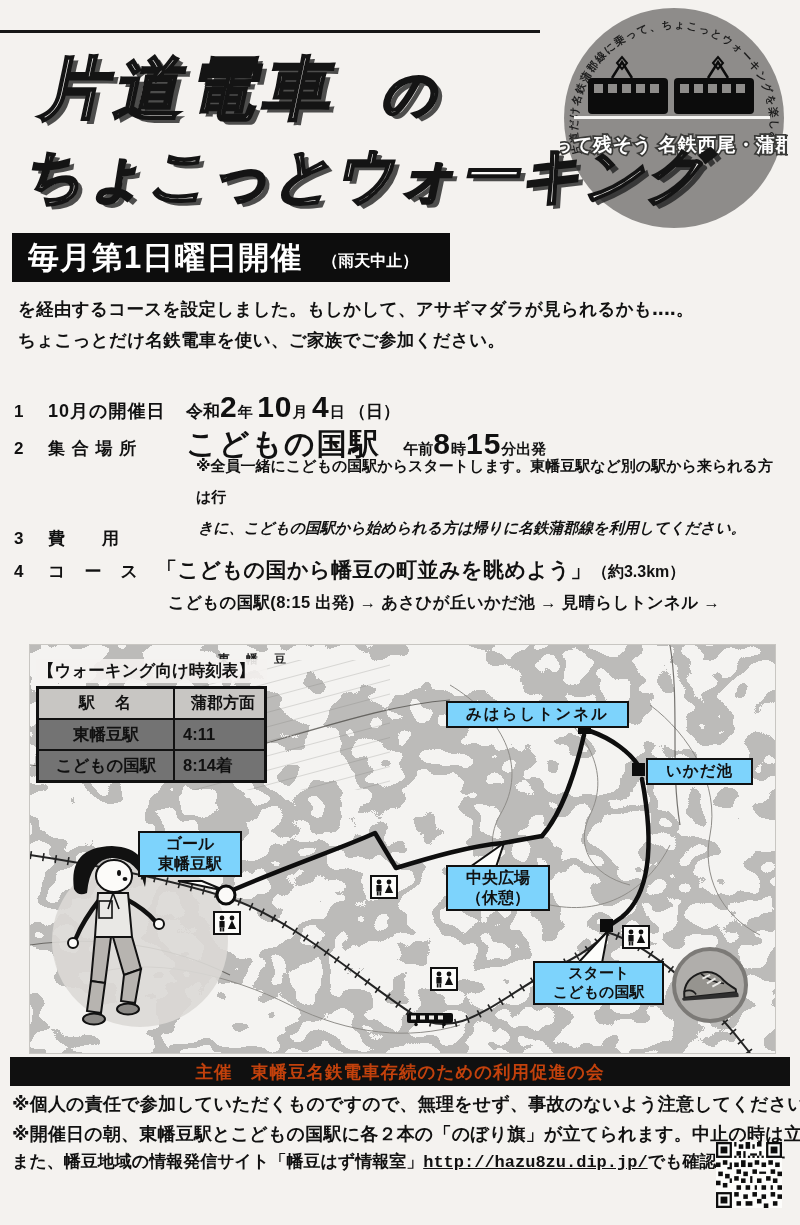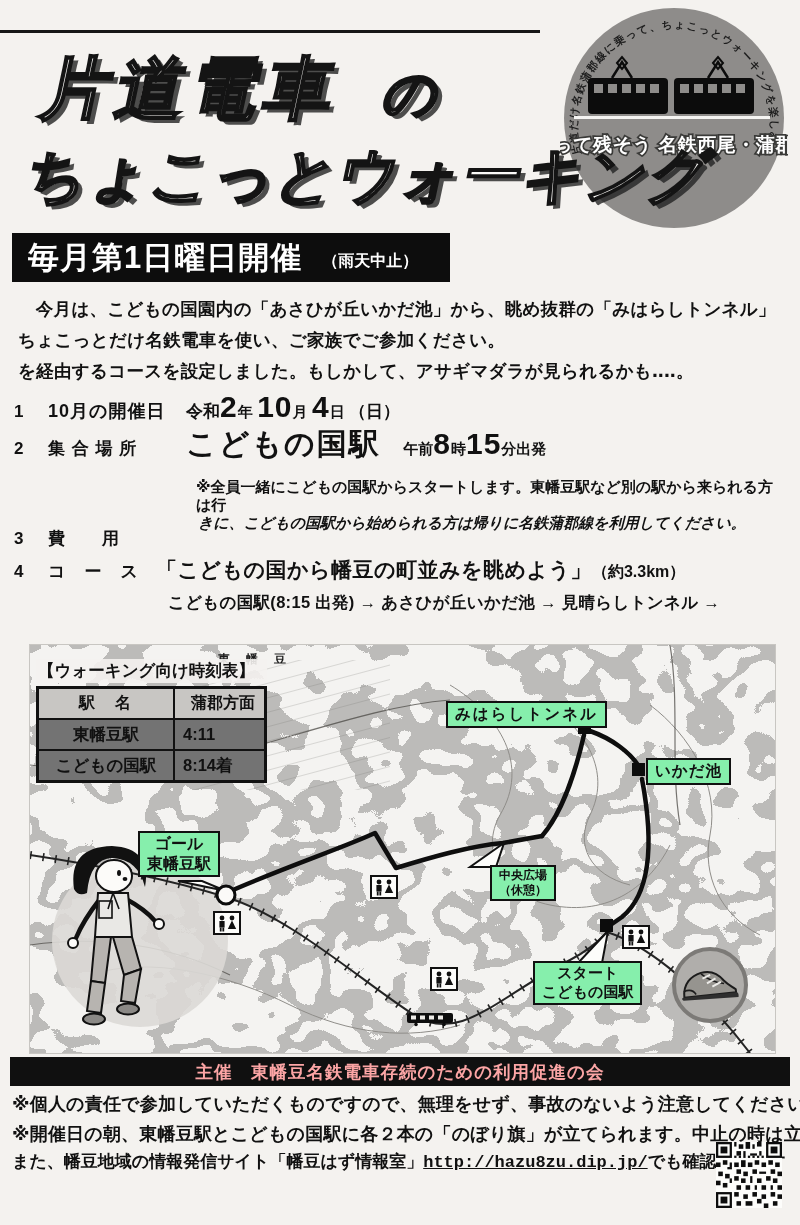--- a/index.html
+++ b/index.html
@@ -33,59 +33,59 @@
 
   
   .row{left:14px;display:flex;align-items:baseline;white-space:nowrap;}
   .row .no{width:34px;font-size:17px;font-weight:600;}
   .row .lbl{width:138px;font-size:18px;font-weight:600;letter-spacing:1px;}
   .row .lbl.wide{font-size:17px;}
   .n-md{font-size:17px;font-weight:600;}
   .n-sm{font-size:15px;font-weight:600;}
   .n-lg{font-size:30px;font-weight:700;letter-spacing:1px;}
   .station{font-size:30px;font-weight:800;letter-spacing:2px;margin-right:18px;}
-  .note2col{left:196px;top:478px;width:585px;font-size:15px;line-height:18px;font-weight:600;}
+  .note2col{left:196px;top:450px;width:585px;font-size:15px;line-height:31px;font-weight:600;}
   .note2col .l2{padding-left:2px;font-style:italic;}
   .course-title{font-size:21px;font-weight:800;letter-spacing:.5px;}
   .course-dist{font-size:16px;font-weight:600;}
   .course-line{left:168px;font-size:16.5px;font-weight:600;letter-spacing:.3px;white-space:nowrap;}
 
   
   .map{left:30px;top:645px;width:745px;height:408px;background:#edebe7;overflow:hidden;outline:1px solid #c8c6c2;}
   .map-tex{position:absolute;left:0;top:0;}
   .map-overlay{position:absolute;left:0;top:0;z-index:3;}
   .area-label{position:absolute;left:188px;top:6px;font-size:12px;font-weight:700;letter-spacing:16px;color:#1c1c1c;z-index:4;}
 
   .tt-box{position:absolute;left:6px;top:14px;z-index:6;}
   .tt-title{font-size:16.5px;font-weight:800;background:rgba(244,242,239,.9);padding:1px 2px;}
   table.tt{border-collapse:collapse;background:#737373;margin-top:3px;}
   table.tt td{border:2px solid #111;font-weight:700;text-align:center;}
   table.tt .hd{background:#c8c6c3;font-size:16px;letter-spacing:2px;}
   table.tt td{width:132px;height:27px;font-size:16.5px;}
   table.tt td.tcol{width:80px;text-align:left;padding-left:8px;letter-spacing:0;}
   table.tt{border:3px solid #111;}
 
-  .map-label{position:absolute;background:#86efac;border:2px solid #111;font-weight:800;
-    text-align:center;z-index:6;padding:1px 7px;white-space:nowrap;}
+  .map-label{position:absolute;background:#7dd3fc;border:2px solid #111;font-weight:800;
+    text-align:center;z-index:6;padding:1px 18px;white-space:nowrap;}
   .map-label .sm{display:block;line-height:1.25;}
   .lbl-tunnel{left:416px;top:56px;font-size:15.5px;letter-spacing:2px;}
   .lbl-pond{left:616px;top:113px;font-size:15.5px;letter-spacing:1px;}
   .lbl-goal{left:108px;top:186px;font-size:16px;line-height:1.35;}
-  .lbl-plaza{left:416px;top:220px;font-size:12px;line-height:1.35;margin-left:44px;}
+  .lbl-plaza{left:416px;top:220px;font-size:16px;line-height:1.35;}
   .lbl-start{left:503px;top:316px;font-size:15px;line-height:1.4;}
 
   .girl-halo{position:absolute;left:22px;top:210px;width:176px;height:172px;border-radius:50%;
     background:#dbd9d6;opacity:.9;z-index:2;}
   .girl{position:absolute;left:28px;top:198px;z-index:5;}
   .shoe-badge{position:absolute;left:640px;top:300px;z-index:5;}
   .restroom{position:absolute;z-index:5;}
   .train-icon{position:absolute;left:376px;top:366px;z-index:5;}
 
   
-  .org-banner{left:10px;top:1057px;width:780px;height:29px;background:#101010;color:#fca5a5;
+  .org-banner{left:10px;top:1057px;width:780px;height:29px;background:#101010;color:#c2410c;
     display:flex;align-items:center;justify-content:center;font-size:17.5px;font-weight:700;letter-spacing:1px;}
   .fnote{left:12px;font-size:18px;font-weight:700;white-space:nowrap;letter-spacing:.2px;}
   .fnote3{left:12px;top:1150px;font-size:17px;font-weight:700;white-space:nowrap;}
   .url{font-family:"Liberation Mono","DejaVu Sans Mono",monospace;text-decoration:underline;font-weight:700;font-size:17px;}
   .qr{left:716px;top:1142px;}
 </style>
 </head>
 <body>
 
 <div class="abs top-rule"></div>
@@ -127,23 +127,22 @@
 
 <div class="abs title-line title1"><span>片道電車</span><span class="particle">の</span></div>
 <div class="abs title-line title2">ちょこっとウォーキング</div>
 
 <div class="abs event-banner">
   <span class="main">毎月第1日曜日開催</span>
   <span class="sub">（雨天中止）</span>
 </div>
 
 <div class="abs intro">
-  <div>　今月は、こどもの国園内の「あさひが丘いかだ池」から、眺め抜群の「みはらしトンネル」</div>
+  <div>を経由するコースを設定しました。もしかして、アサギマダラが見られるかも‥‥。</div>
   <div>ちょこっとだけ名鉄電車を使い、ご家族でご参加ください。</div>
-  <div>を経由するコースを設定しました。もしかして、アサギマダラが見られるかも‥‥。</div>
 </div>
 
 <div class="abs row" style="top:390px;">
   <span class="no">1</span>
   <span class="lbl">10月の開催日</span>
   <span>
     <span class="n-md">令和</span><span class="n-lg">2</span><span class="n-sm">年</span>
     <span class="n-lg">10</span><span class="n-sm">月</span>
     <span class="n-lg">4</span><span class="n-sm">日</span>
     <span class="n-md">（日）</span>

